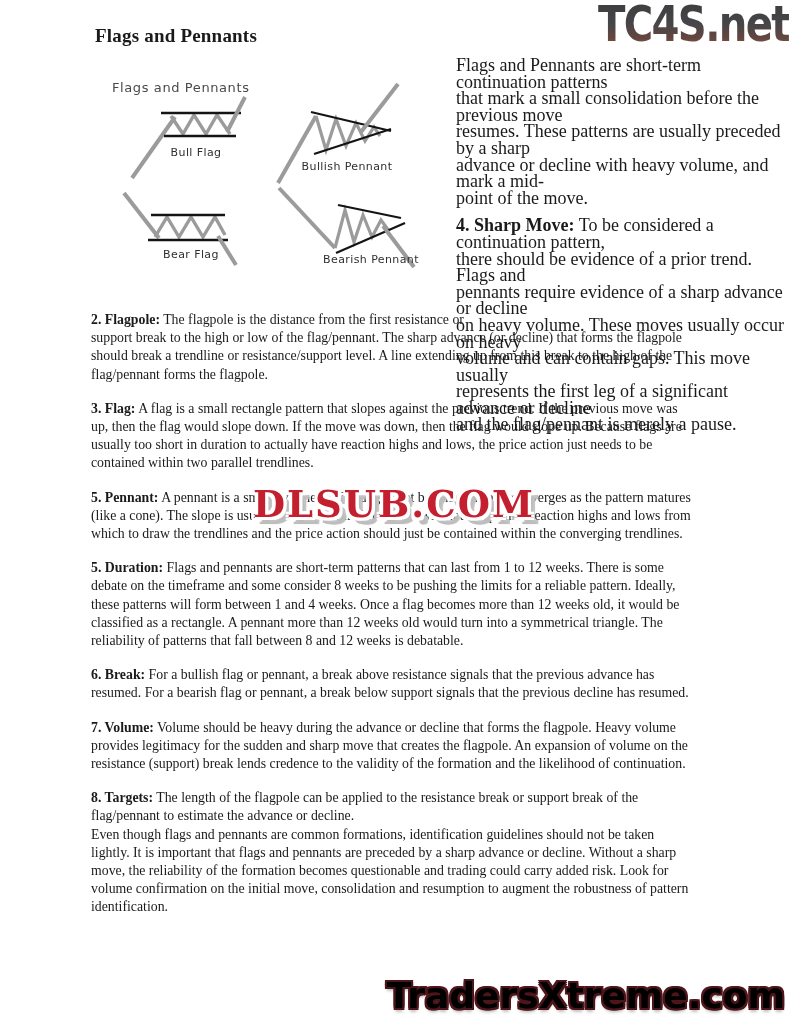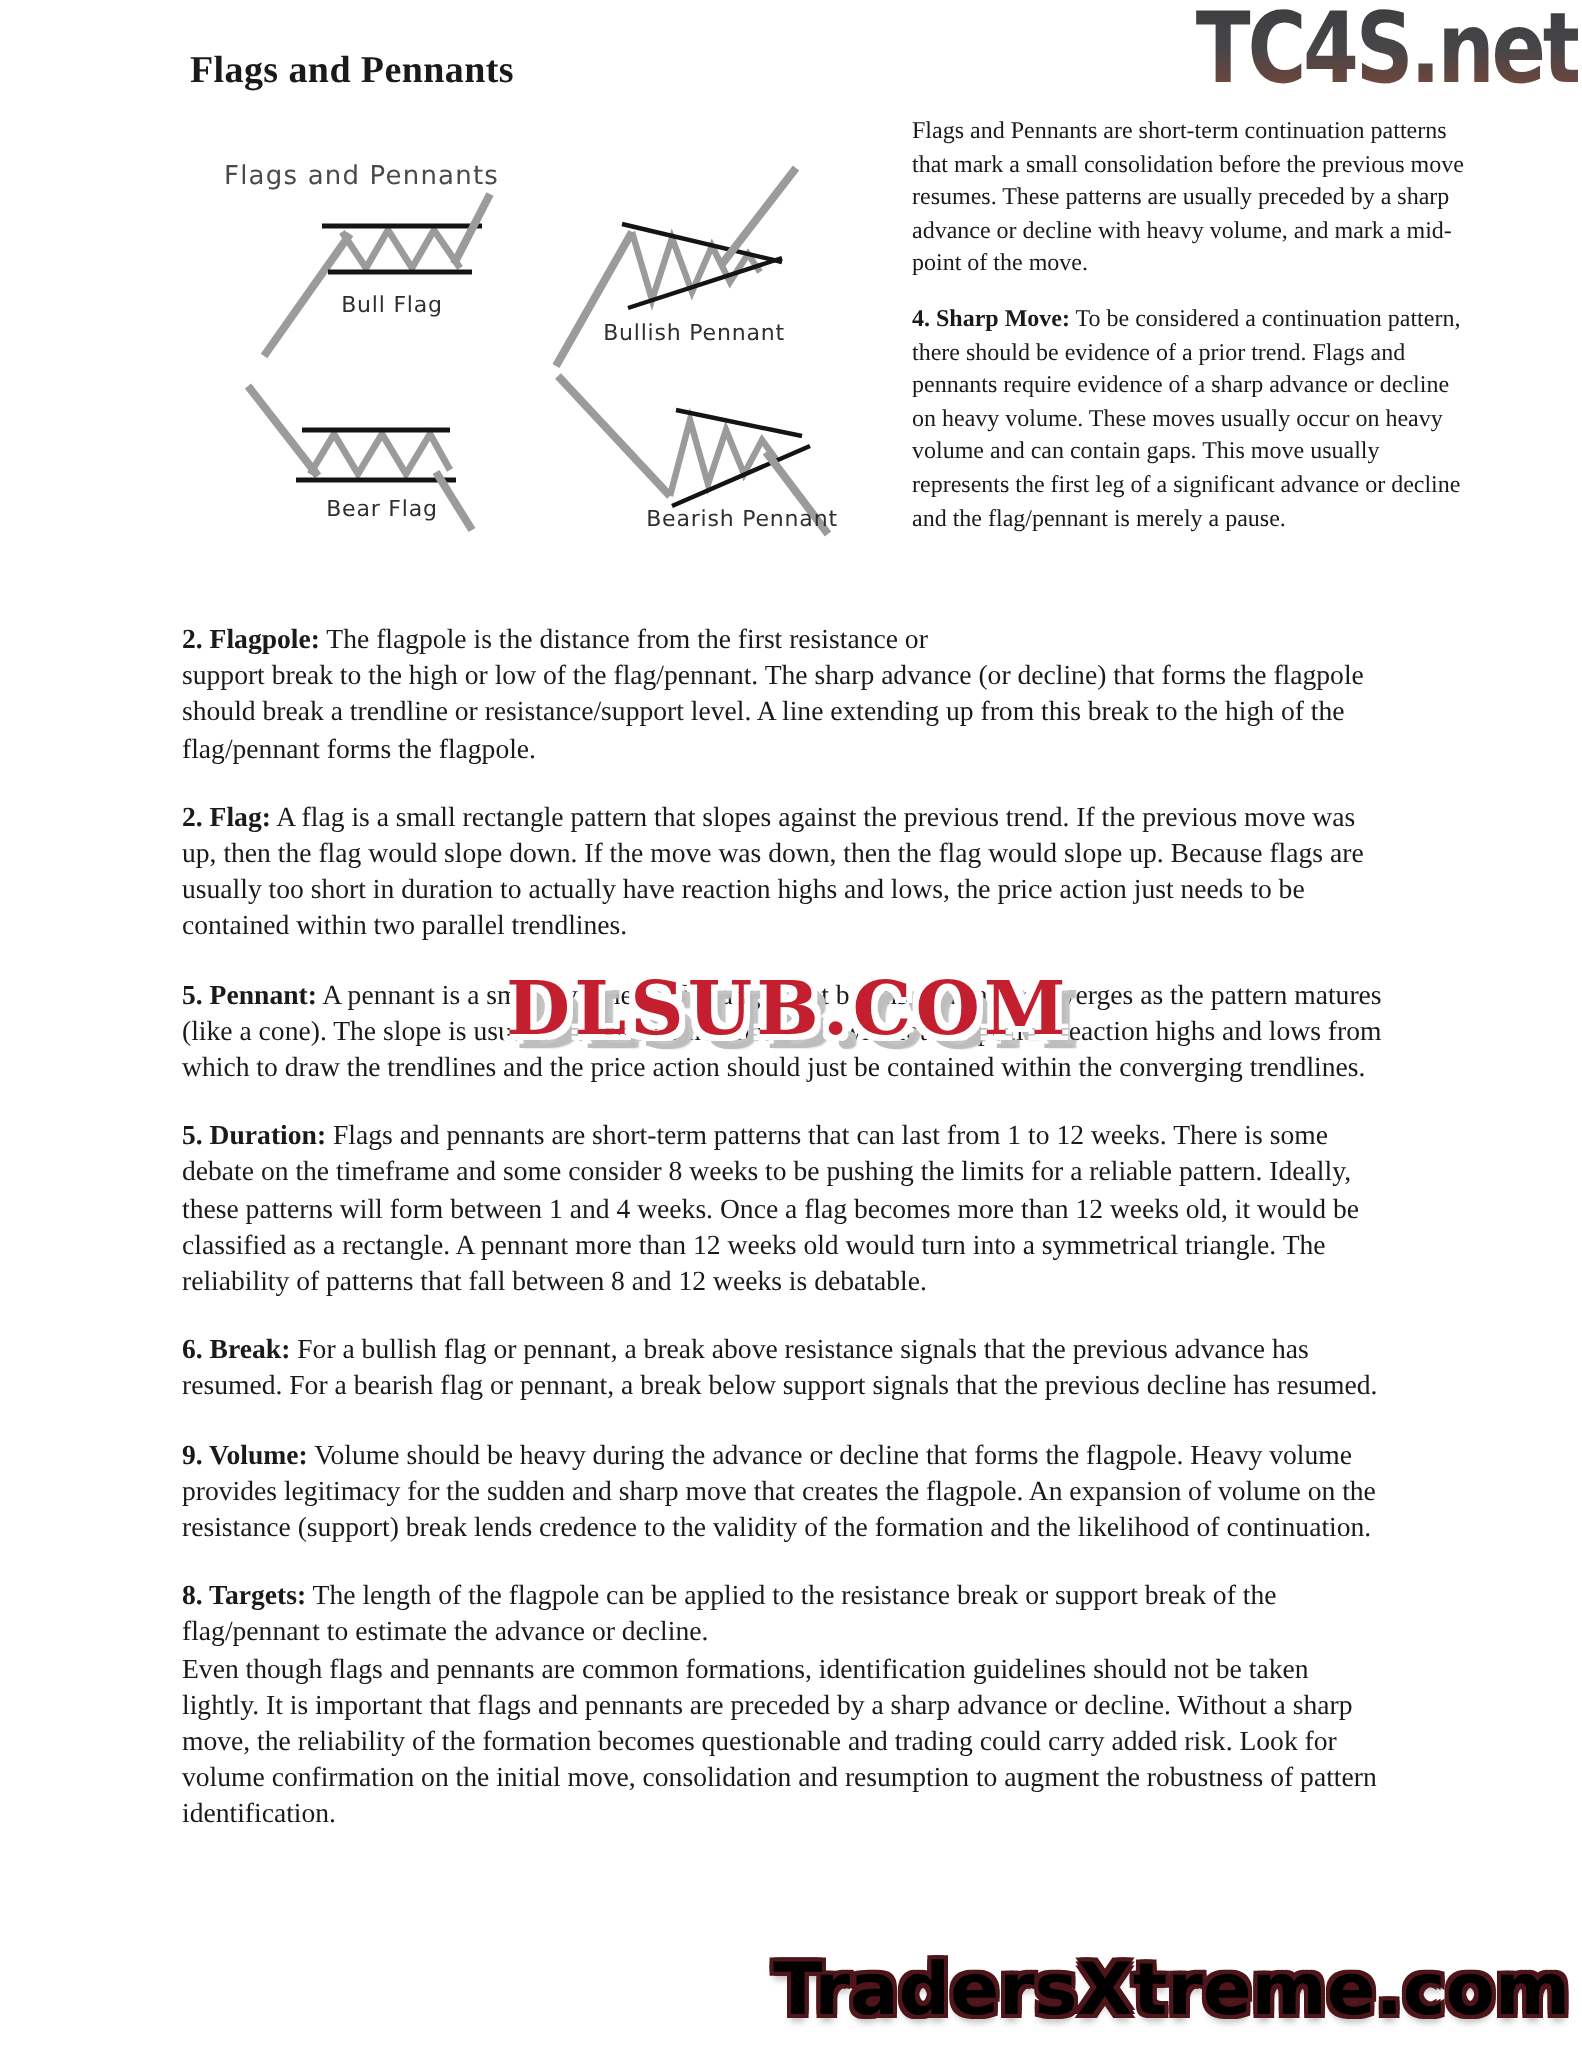--- a/index.html
+++ b/index.html
@@ -21,21 +21,21 @@
     -webkit-background-clip:text; background-clip:text; color:transparent;
   }
   .diagram { position:absolute; left:95px; top:70px; }
   .diagram text {
     font-family:"DejaVu Sans", sans-serif; fill:#2f2f2f;
   }
   .diagram .dg-title { font-size:13px; fill:#4a4a4a; letter-spacing:.6px; }
   .diagram .dg-label { font-size:11px; letter-spacing:.4px; }
   .right-col {
     position:absolute; left:456px; top:57px; width:335px;
-    font-size:12px; line-height:16.6px;
+    font-size:18px; line-height:16.6px;
   }
   .right-col p { white-space:pre-line; margin:0 0 11px 0; }
   .body-col {
     position:absolute; left:91px; top:311px; width:702px;
     font-size:13.8px; line-height:18.2px;
   }
   .body-col p { white-space:pre-line; margin:0 0 16px 0; }
   .watermark {
     position:absolute; left:253px; top:484px;
     font-family:"DejaVu Serif", serif; font-weight:bold;
@@ -123,35 +123,35 @@
 volume and can contain gaps. This move usually
 represents the first leg of a significant advance or decline
 and the flag/pennant is merely a pause.</span></p>
   </div>
 
   <div class="body-col">
     <p><b>2. Flagpole:</b><span> The flagpole is the distance from the first resistance or
 support break to the high or low of the flag/pennant. The sharp advance (or decline) that forms the flagpole
 should break a trendline or resistance/support level. A line extending up from this break to the high of the
 flag/pennant forms the flagpole.</span></p>
-    <p><b>2. Flag:</b><span> A flag is a small rectangle pattern that slopes against the previous trend. If the previous move was
+    <p><b>3. Flag:</b><span> A flag is a small rectangle pattern that slopes against the previous trend. If the previous move was
 up, then the flag would slope down. If the move was down, then the flag would slope up. Because flags are
 usually too short in duration to actually have reaction highs and lows, the price action just needs to be
 contained within two parallel trendlines.</span></p>
     <p><b>5. Pennant:</b><span> A pennant is a small symmetrical triangle that begins wide and converges as the pattern matures
 (like a cone). The slope is usually neutral. Sometimes there will not be specific reaction highs and lows from
 which to draw the trendlines and the price action should just be contained within the converging trendlines.</span></p>
     <p><b>5. Duration:</b><span> Flags and pennants are short-term patterns that can last from 1 to 12 weeks. There is some
 debate on the timeframe and some consider 8 weeks to be pushing the limits for a reliable pattern. Ideally,
 these patterns will form between 1 and 4 weeks. Once a flag becomes more than 12 weeks old, it would be
 classified as a rectangle. A pennant more than 12 weeks old would turn into a symmetrical triangle. The
 reliability of patterns that fall between 8 and 12 weeks is debatable.</span></p>
     <p><b>6. Break:</b><span> For a bullish flag or pennant, a break above resistance signals that the previous advance has
 resumed. For a bearish flag or pennant, a break below support signals that the previous decline has resumed.</span></p>
-    <p><b>9. Volume:</b><span> Volume should be heavy during the advance or decline that forms the flagpole. Heavy volume
+    <p><b>7. Volume:</b><span> Volume should be heavy during the advance or decline that forms the flagpole. Heavy volume
 provides legitimacy for the sudden and sharp move that creates the flagpole. An expansion of volume on the
 resistance (support) break lends credence to the validity of the formation and the likelihood of continuation.</span></p>
     <p><b>8. Targets:</b><span> The length of the flagpole can be applied to the resistance break or support break of the
 flag/pennant to estimate the advance or decline.
 Even though flags and pennants are common formations, identification guidelines should not be taken
 lightly. It is important that flags and pennants are preceded by a sharp advance or decline. Without a sharp
 move, the reliability of the formation becomes questionable and trading could carry added risk. Look for
 volume confirmation on the initial move, consolidation and resumption to augment the robustness of pattern
 identification.</span></p>
   </div>

